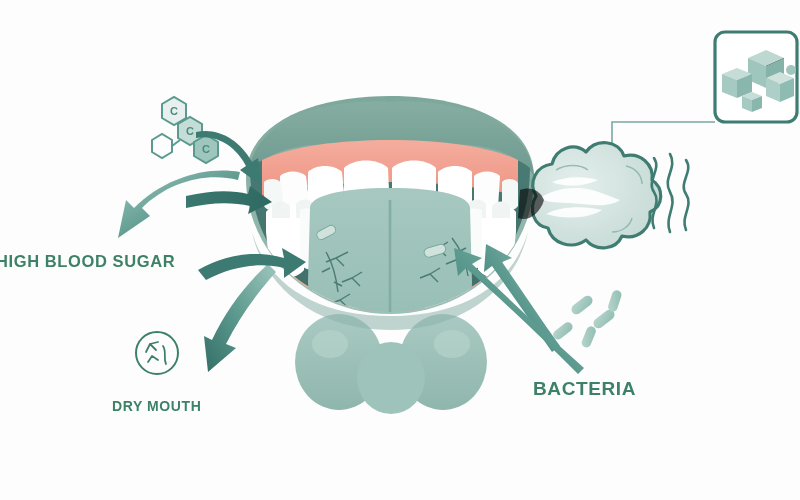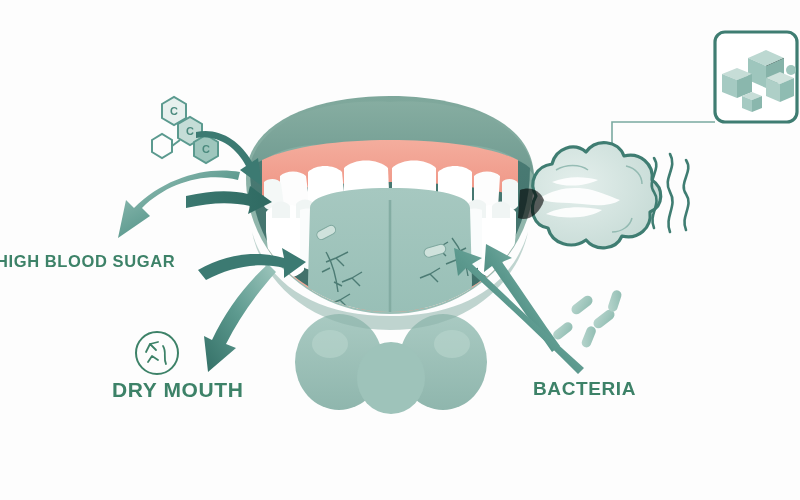--- a/index.html
+++ b/index.html
@@ -32,22 +32,22 @@
     color: #3d8268;
     white-space: nowrap;
   }
   #label-high-blood-sugar {
     left: -4px;
     top: 252px;
     font-size: 16.5px;
   }
   #label-dry-mouth {
     left: 112px;
-    top: 378px;
-    font-size: 21px;
+    top: 398px;
+    font-size: 14px;
     text-align: center;
   }
   #label-bacteria {
     left: 533px;
     top: 378px;
     font-size: 19px;
   }
 </style>
 </head>
 <body>

